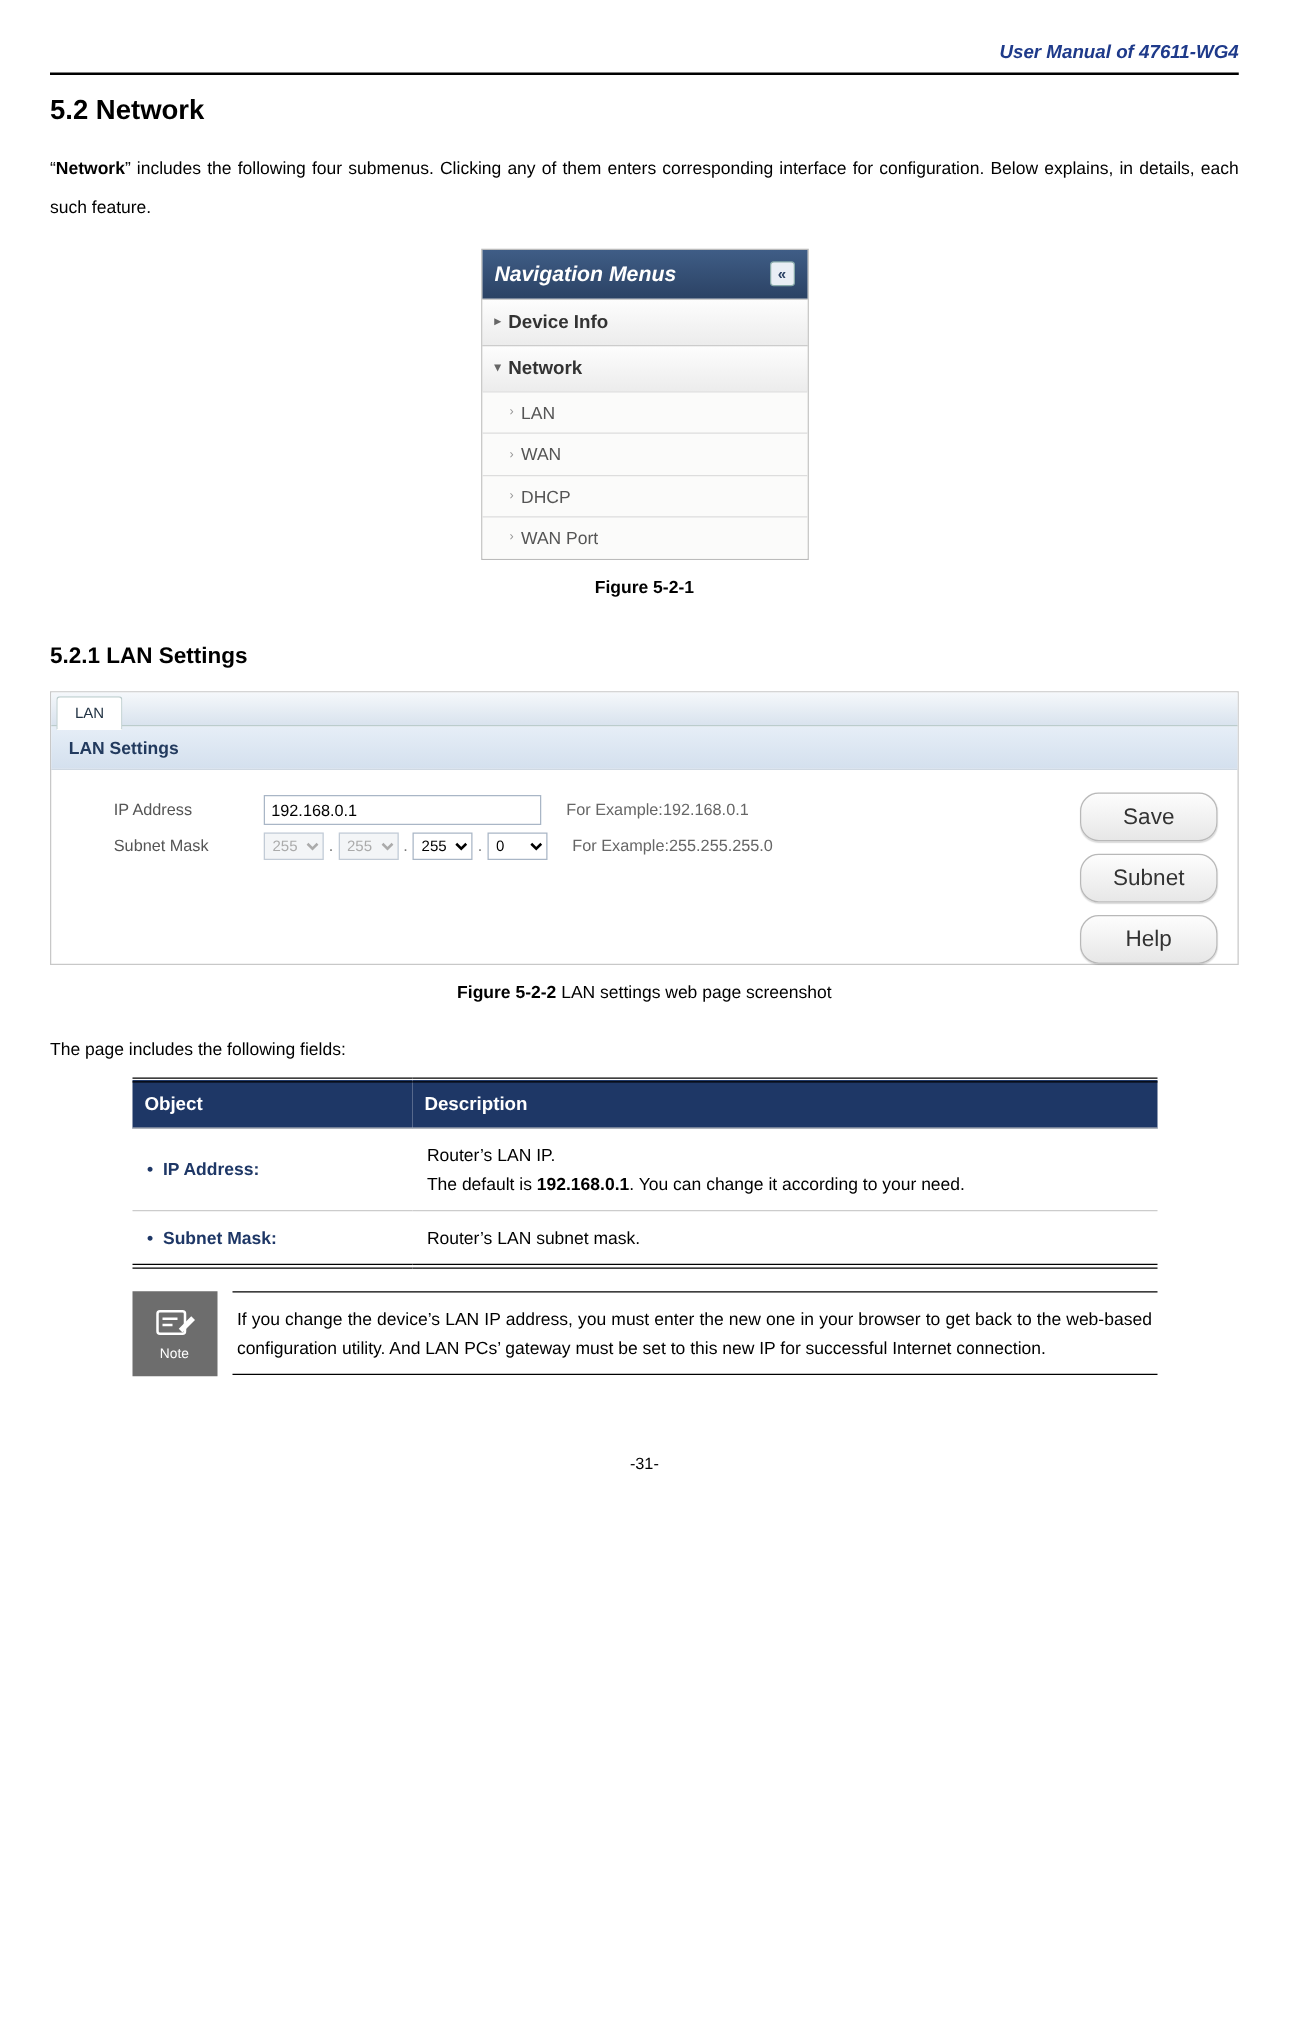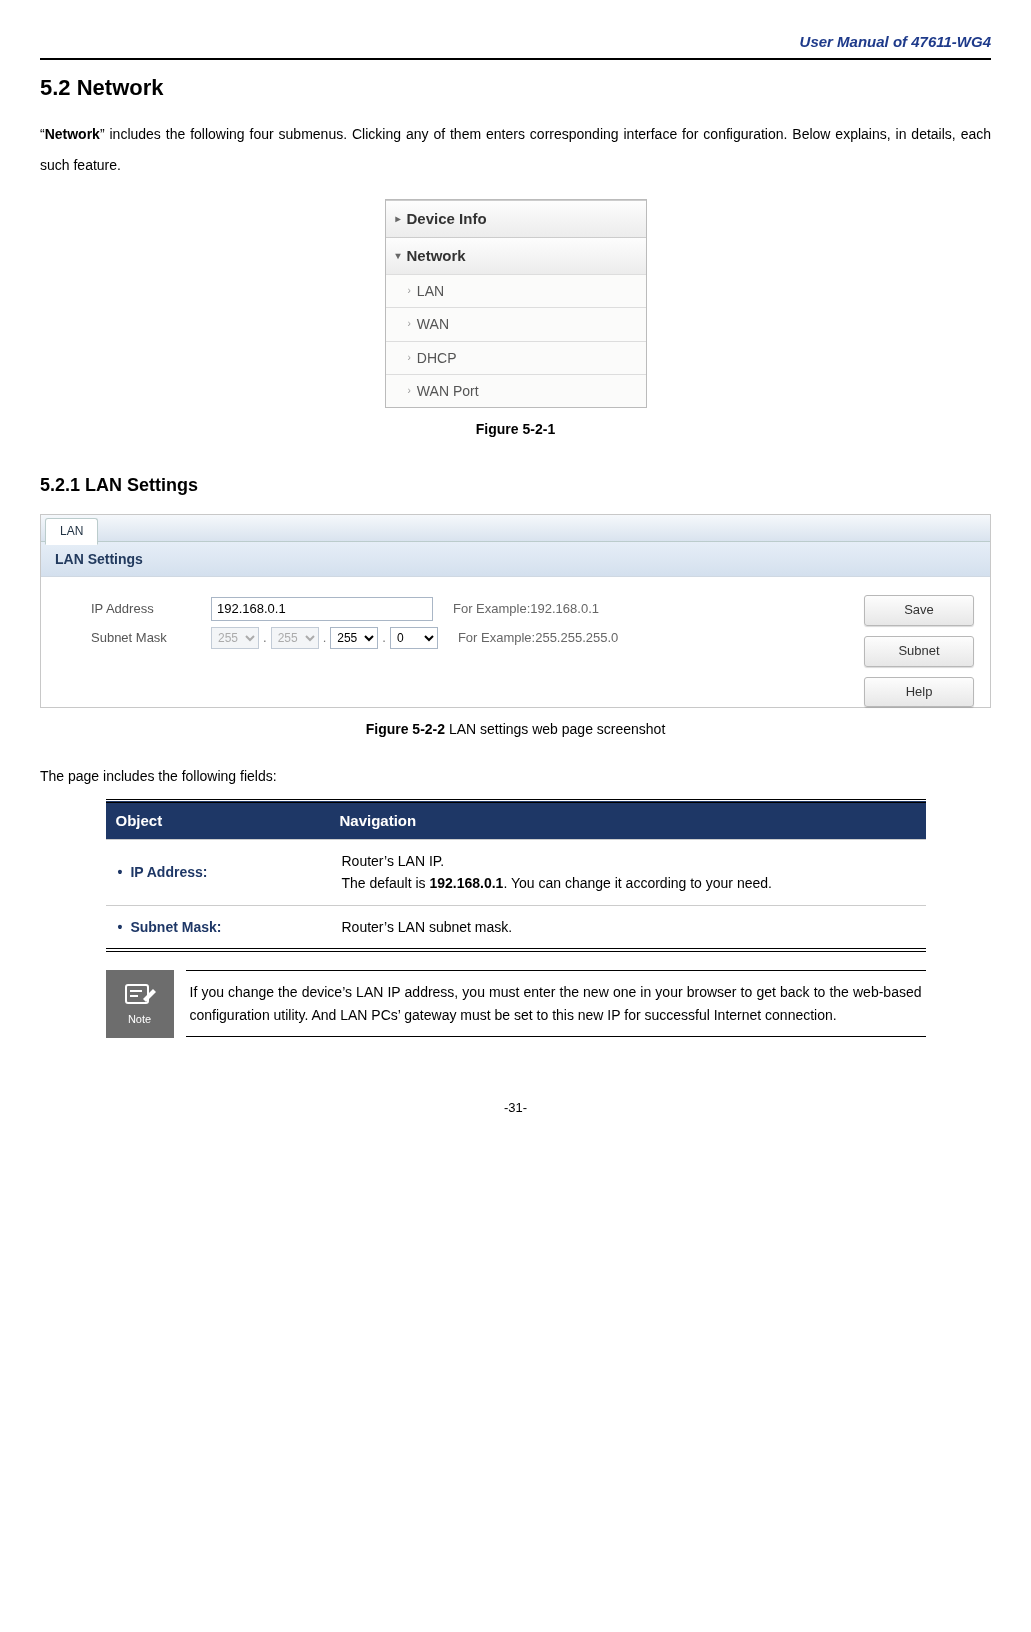--- a/index.html
+++ b/index.html
@@ -175,23 +175,23 @@
   .side-btns {
     width: 110px;
     padding: 18px 16px 0 0;
     display: flex;
     flex-direction: column;
     gap: 10px;
   }
   .side-btn {
     border: 1px solid #b8b8b8;
     background: linear-gradient(#fdfdfd,#e7e7e7);
-    border-radius: 3px;
+    border-radius: 15px;
     padding: 4px 0;
-    font-size: 13px;
+    font-size: 18px;
     color: #333;
     text-align: center;
     box-shadow: 0 1px 1px rgba(0,0,0,0.15);
   }
   .page-includes {
     margin: 24px 0 12px 0;
   }
   
   .obj-table {
     width: 820px;
@@ -263,20 +263,24 @@
 <div class="header-title">User Manual of 47611-WG4</div>
 
 <h2>5.2  Network</h2>
 
 <p class="intro">
   <span>“</span><b>Network</b><span>” includes the following four submenus. Clicking any of them enters corresponding interface for configuration. Below explains, in details, each such feature.</span>
 </p>
 
 <div class="nav-fig-wrap">
   <div class="nav-panel">
+    <div class="nav-titlebar">
+      <span>Navigation Menus</span>
+      <span class="collapse-btn">«</span>
+    </div>
     <div class="nav-section">
       <span class="caret">▸</span>
       <span>Device Info</span>
     </div>
     <div class="nav-section">
       <span class="caret">▾</span>
       <span>Network</span>
     </div>
     <div class="nav-sub">
       <span class="chev">›</span>
@@ -336,21 +340,21 @@
 <div class="fig-caption">
   <span>Figure 5-2-2</span><span class="normal"> LAN settings web page screenshot</span>
 </div>
 
 <p class="page-includes">The page includes the following fields:</p>
 
 <table class="obj-table">
   <tbody>
       <tr>
     <th>Object</th>
-    <th>Navigation</th>
+    <th>Description</th>
   </tr>
   <tr>
     <td class="obj"><span class="bullet">•</span><span>IP Address:</span></td>
     <td class="desc">
       <span>Router’s LAN IP.</span><br>
       <span>The default is </span><b>192.168.0.1</b><span>. You can change it according to your need.</span>
     </td>
   </tr>
   <tr>
     <td class="obj"><span class="bullet">•</span><span>Subnet Mask:</span></td>

